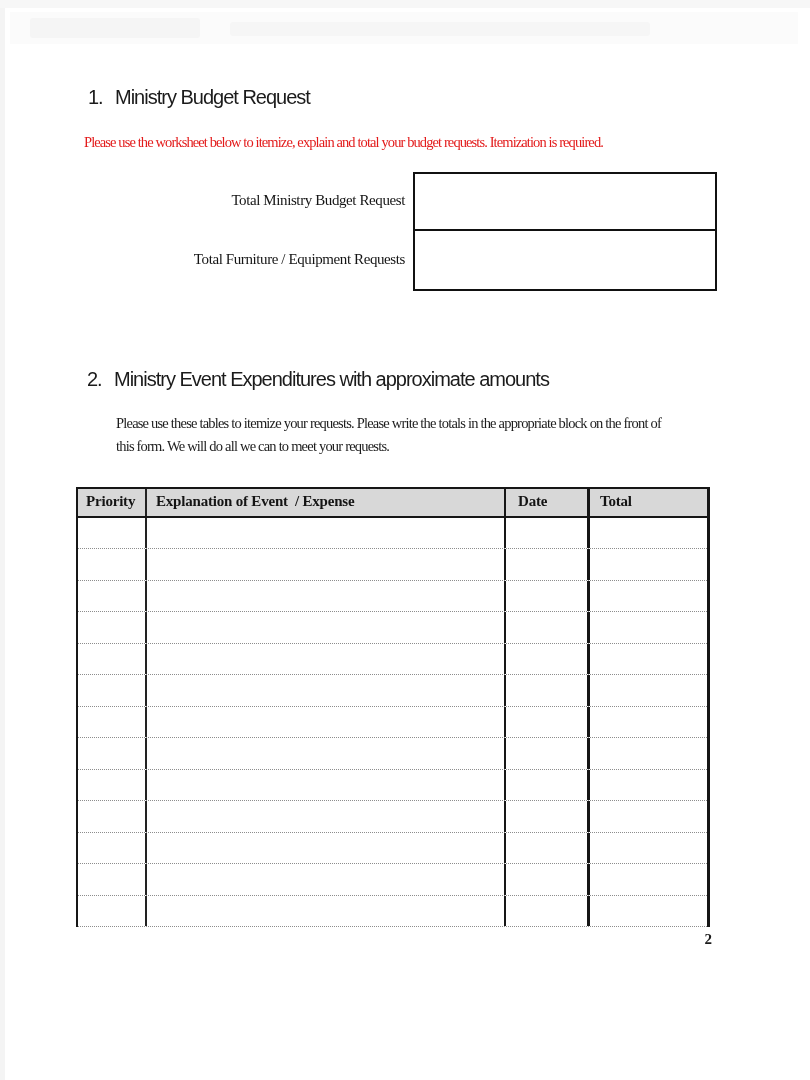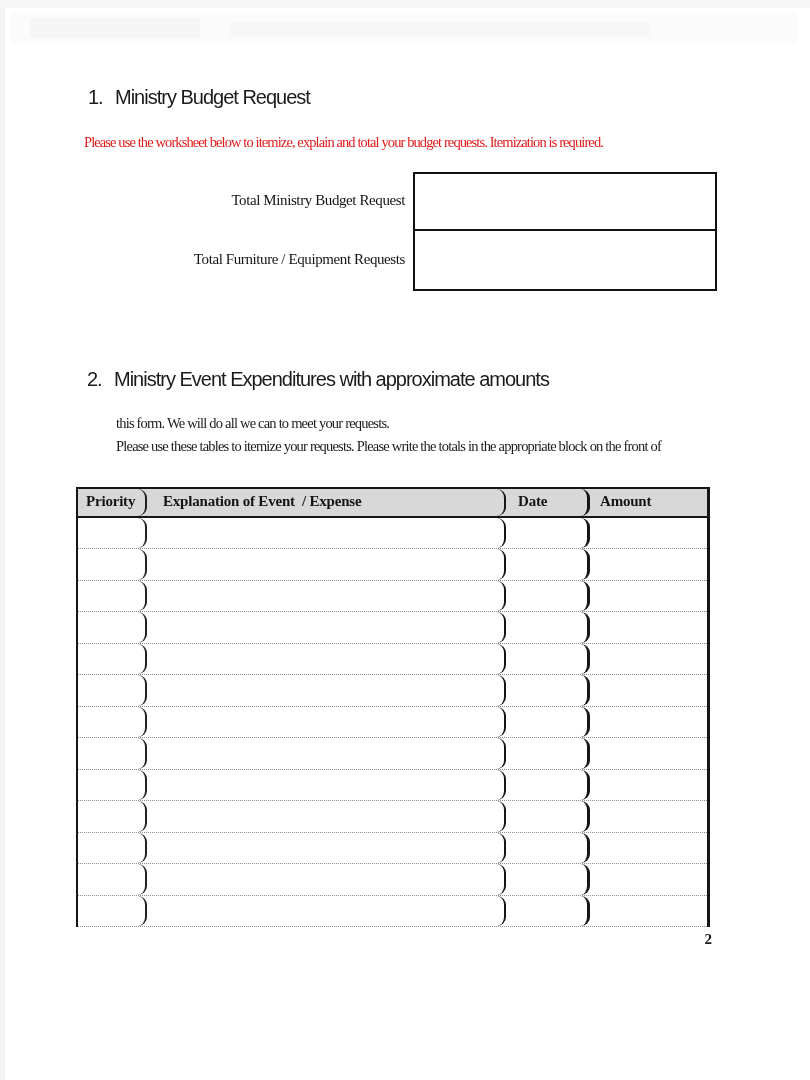--- a/index.html
+++ b/index.html
@@ -81,23 +81,23 @@
   .t-head {
     display: flex; height: 29px;
     background: #d8d8d8;
     border-bottom: 2.5px solid #161616;
     font-weight: bold; font-size: 15px;
     letter-spacing: -0.2px; color: #141414;
   }
   .t-head .t-cell { padding-top: 4px; white-space: pre; }
   .t-body { display: flex; flex-direction: column; flex: 1; }
   .t-row { display: flex; flex: 1; border-bottom: 1px dotted #8d8d8d; }
-  .t-cell { height: 100%; border-radius: 9px; }
+  .t-cell { height: 100%; }
   .c1 { width: 69px; padding-left: 8px; border-right: 2px solid #222; }
-  .c2 { width: 359px; padding-left: 16px; border-right: 2px solid #161616; }
+  .c2 { width: 359px; padding-left: 9px; border-right: 2px solid #161616; }
   .c3 { width: 84px; padding-left: 12px; border-right: 3px solid #161616; }
   .c4 { width: 117px; padding-left: 10px; }
   .t-row .t-cell { font-size: 13px; }
 
   .page-number {
     position: absolute; right: 98px; top: 931px;
     font-size: 15px; font-weight: bold; color: #1a1a1a;
   }
 </style>
 </head>
@@ -125,30 +125,30 @@
     <div class="total-box"></div>
     <div class="total-box"></div>
   </div>
 
   <div class="heading sans h2">
     <span class="num">2.</span>
     <span>Ministry Event Expenditures with approximate amounts</span>
   </div>
 
   <div class="para">
+    <div>Please use these tables to itemize your requests. Please write the totals in the appropriate block on the front of</div>
     <div>this form. We will do all we can to meet your requests.</div>
-    <div>Please use these tables to itemize your requests. Please write the totals in the appropriate block on the front of</div>
   </div>
 
   <div class="grid">
     <div class="t-head">
       <div class="t-cell c1">Priority</div>
       <div class="t-cell c2">Explanation of Event  / Expense</div>
       <div class="t-cell c3">Date</div>
-      <div class="t-cell c4">Amount</div>
+      <div class="t-cell c4">Total</div>
     </div>
     <div class="t-body" id="table-body">
         <div class="t-row">
           <div class="t-cell c1"></div>
           <div class="t-cell c2"></div>
           <div class="t-cell c3"></div>
           <div class="t-cell c4"></div>
         </div>
         <div class="t-row">
           <div class="t-cell c1"></div>

